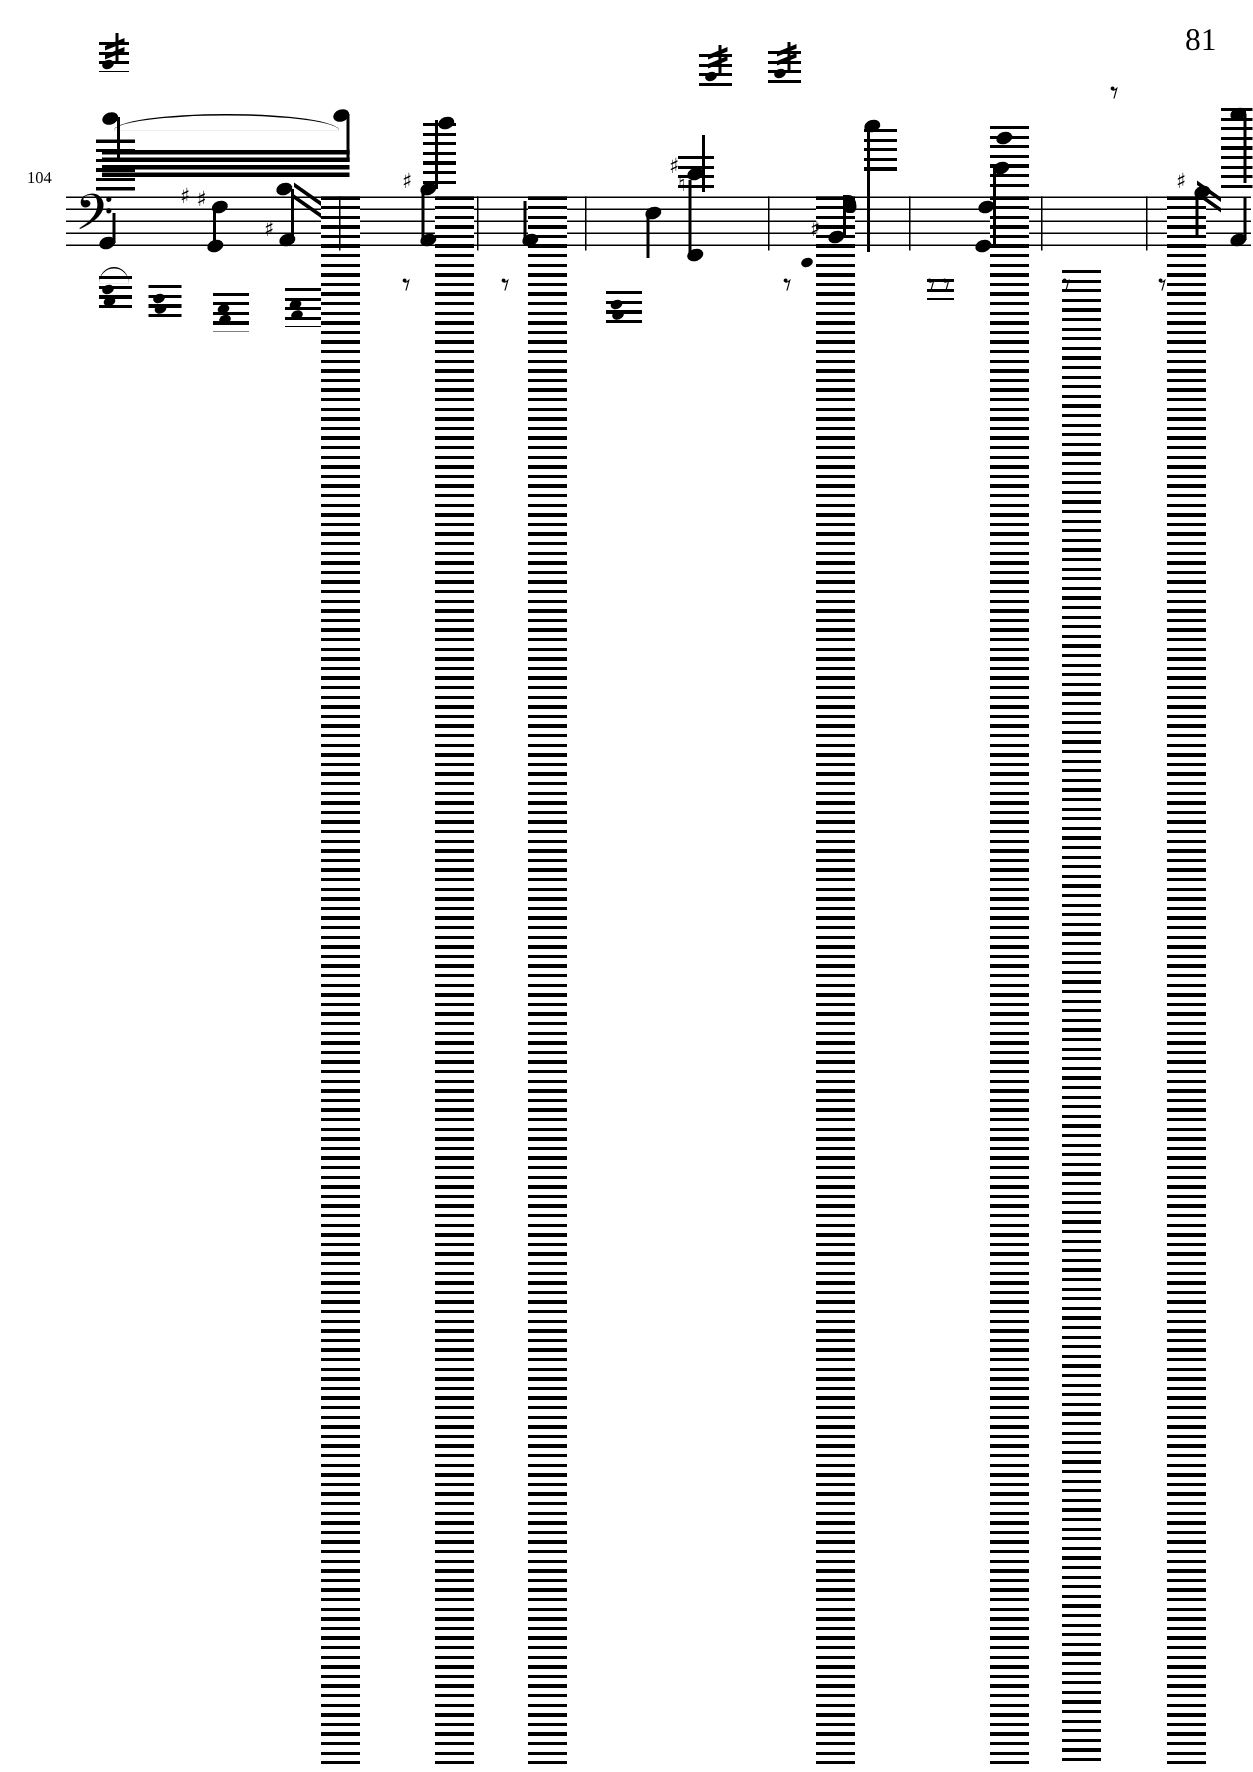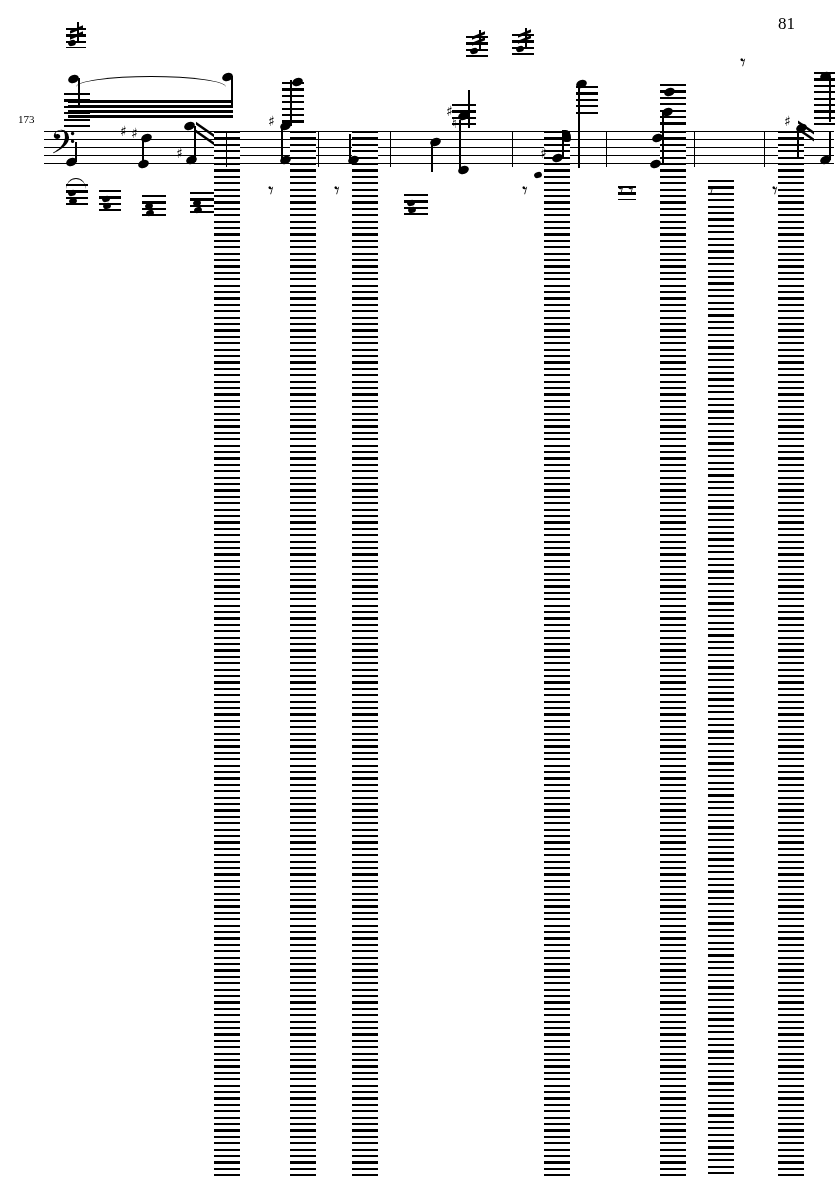--- a/index.html
+++ b/index.html
@@ -15,22 +15,22 @@
     color: #000000;
     overflow: hidden;
   }
   .page {
     position: absolute;
     inset: 0;
   }
   .page-number {
     position: absolute;
     top: 14px;
-    right: 40px;
-    font-size: 17px;
+    right: 24px;
+    font-size: 21px;
     font-family: "Liberation Serif", serif;
   }
   .measure-number {
     position: absolute;
     left: 18px;
     top: 113px;
     font-size: 11px;
     font-family: "Liberation Serif", serif;
   }
   
@@ -141,21 +141,21 @@
     transform: skewY(-22deg);
   }
 </style>
 </head>
 <body>
 
 <div class="page">
 
   <div class="page-number">81</div>
 
-  <div class="measure-number">173</div>
+  <div class="measure-number">104</div>
 
   <div class="staff">
     <div class="line" style="top:0px;"></div>
     <div class="line" style="top:8px;"></div>
     <div class="line" style="top:16px;"></div>
     <div class="line" style="top:24px;"></div>
     <div class="line" style="top:32px;"></div>
   </div>
 
   <div class="clef">𝄢</div>

